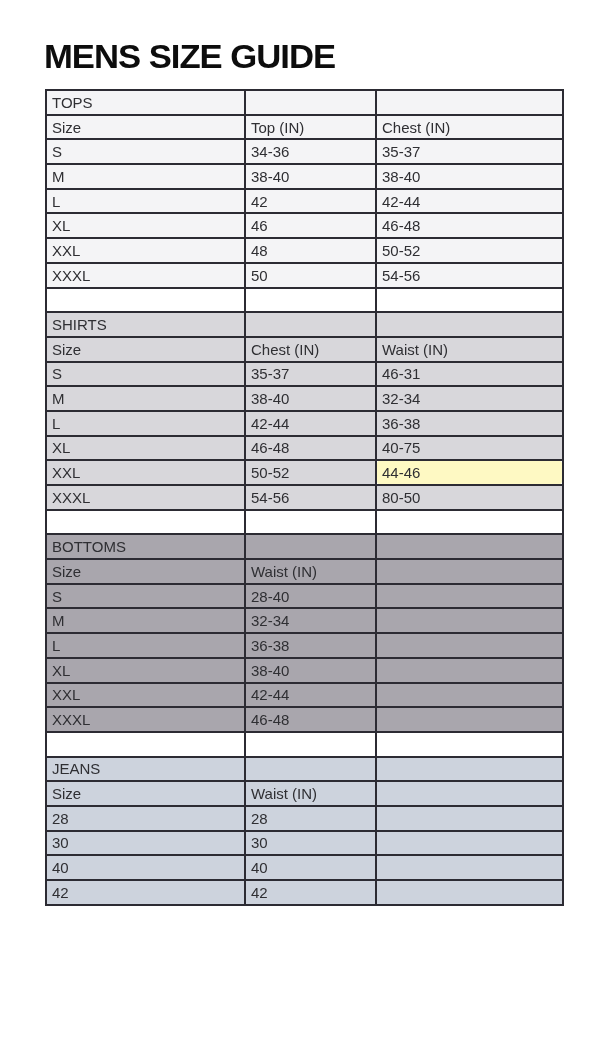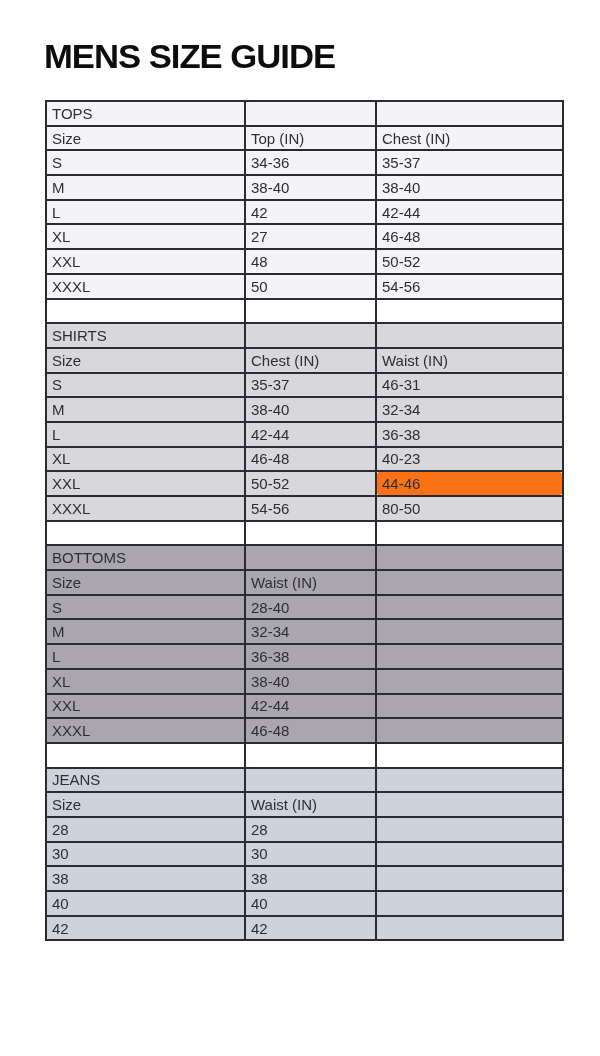--- a/index.html
+++ b/index.html
@@ -28,21 +28,21 @@
     letter-spacing: -1px;
     color: #0d0d0d;
     font-family: "Liberation Sans", "DejaVu Sans", sans-serif;
     transform: scaleX(1.02);
     transform-origin: left;
     white-space: nowrap;
   }
   table.size-table {
     position: absolute;
     left: 45px;
-    top: 100px;
+    top: 89px;
     border-collapse: collapse;
     table-layout: fixed;
     width: 517px;
   }
   col.c1 { width: 199px; }
   col.c2 { width: 131px; }
   col.c3 { width: 187px; }
   td {
     border: 2px solid #2c2b33;
     height: 22.7px;
@@ -91,21 +91,21 @@
           <td style="background: rgb(244, 244, 246);">38-40</td>
           <td style="background: rgb(244, 244, 246);">38-40</td>
         </tr>
         <tr>
           <td style="background: rgb(244, 244, 246);">L</td>
           <td style="background: rgb(244, 244, 246);">42</td>
           <td style="background: rgb(244, 244, 246);">42-44</td>
         </tr>
         <tr>
           <td style="background: rgb(244, 244, 246);">XL</td>
-          <td style="background: rgb(244, 244, 246);">27</td>
+          <td style="background: rgb(244, 244, 246);">46</td>
           <td style="background: rgb(244, 244, 246);">46-48</td>
         </tr>
         <tr>
           <td style="background: rgb(244, 244, 246);">XXL</td>
           <td style="background: rgb(244, 244, 246);">48</td>
           <td style="background: rgb(244, 244, 246);">50-52</td>
         </tr>
         <tr>
           <td style="background: rgb(244, 244, 246);">XXXL</td>
           <td style="background: rgb(244, 244, 246);">50</td>
@@ -137,26 +137,26 @@
           <td style="background: rgb(216, 215, 219);">32-34</td>
         </tr>
         <tr>
           <td style="background: rgb(216, 215, 219);">L</td>
           <td style="background: rgb(216, 215, 219);">42-44</td>
           <td style="background: rgb(216, 215, 219);">36-38</td>
         </tr>
         <tr>
           <td style="background: rgb(216, 215, 219);">XL</td>
           <td style="background: rgb(216, 215, 219);">46-48</td>
-          <td style="background: rgb(216, 215, 219);">40-23</td>
+          <td style="background: rgb(216, 215, 219);">40-75</td>
         </tr>
         <tr>
           <td style="background: rgb(216, 215, 219);">XXL</td>
           <td style="background: rgb(216, 215, 219);">50-52</td>
-          <td style="background: #f97316; border-radius: 6px;">44-46</td>
+          <td style="background: #fef9c3; border-radius: 6px;">44-46</td>
         </tr>
         <tr>
           <td style="background: rgb(216, 215, 219);">XXXL</td>
           <td style="background: rgb(216, 215, 219);">54-56</td>
           <td style="background: rgb(216, 215, 219);">80-50</td>
         </tr>
         <tr class="spacer-row">
           <td style="background: rgb(255, 255, 255);"></td>
           <td style="background: rgb(255, 255, 255);"></td>
           <td style="background: rgb(255, 255, 255);"></td>
@@ -217,25 +217,20 @@
           <td style="background: rgb(205, 211, 221);"></td>
         </tr>
         <tr>
           <td style="background: rgb(205, 211, 221);">28</td>
           <td style="background: rgb(205, 211, 221);">28</td>
           <td style="background: rgb(205, 211, 221);"></td>
         </tr>
         <tr>
           <td style="background: rgb(205, 211, 221);">30</td>
           <td style="background: rgb(205, 211, 221);">30</td>
-          <td style="background: rgb(205, 211, 221);"></td>
-        </tr>
-        <tr>
-          <td style="background: rgb(205, 211, 221);">38</td>
-          <td style="background: rgb(205, 211, 221);">38</td>
           <td style="background: rgb(205, 211, 221);"></td>
         </tr>
         <tr>
           <td style="background: rgb(205, 211, 221);">40</td>
           <td style="background: rgb(205, 211, 221);">40</td>
           <td style="background: rgb(205, 211, 221);"></td>
         </tr>
         <tr>
           <td style="background: rgb(205, 211, 221);">42</td>
           <td style="background: rgb(205, 211, 221);">42</td>

